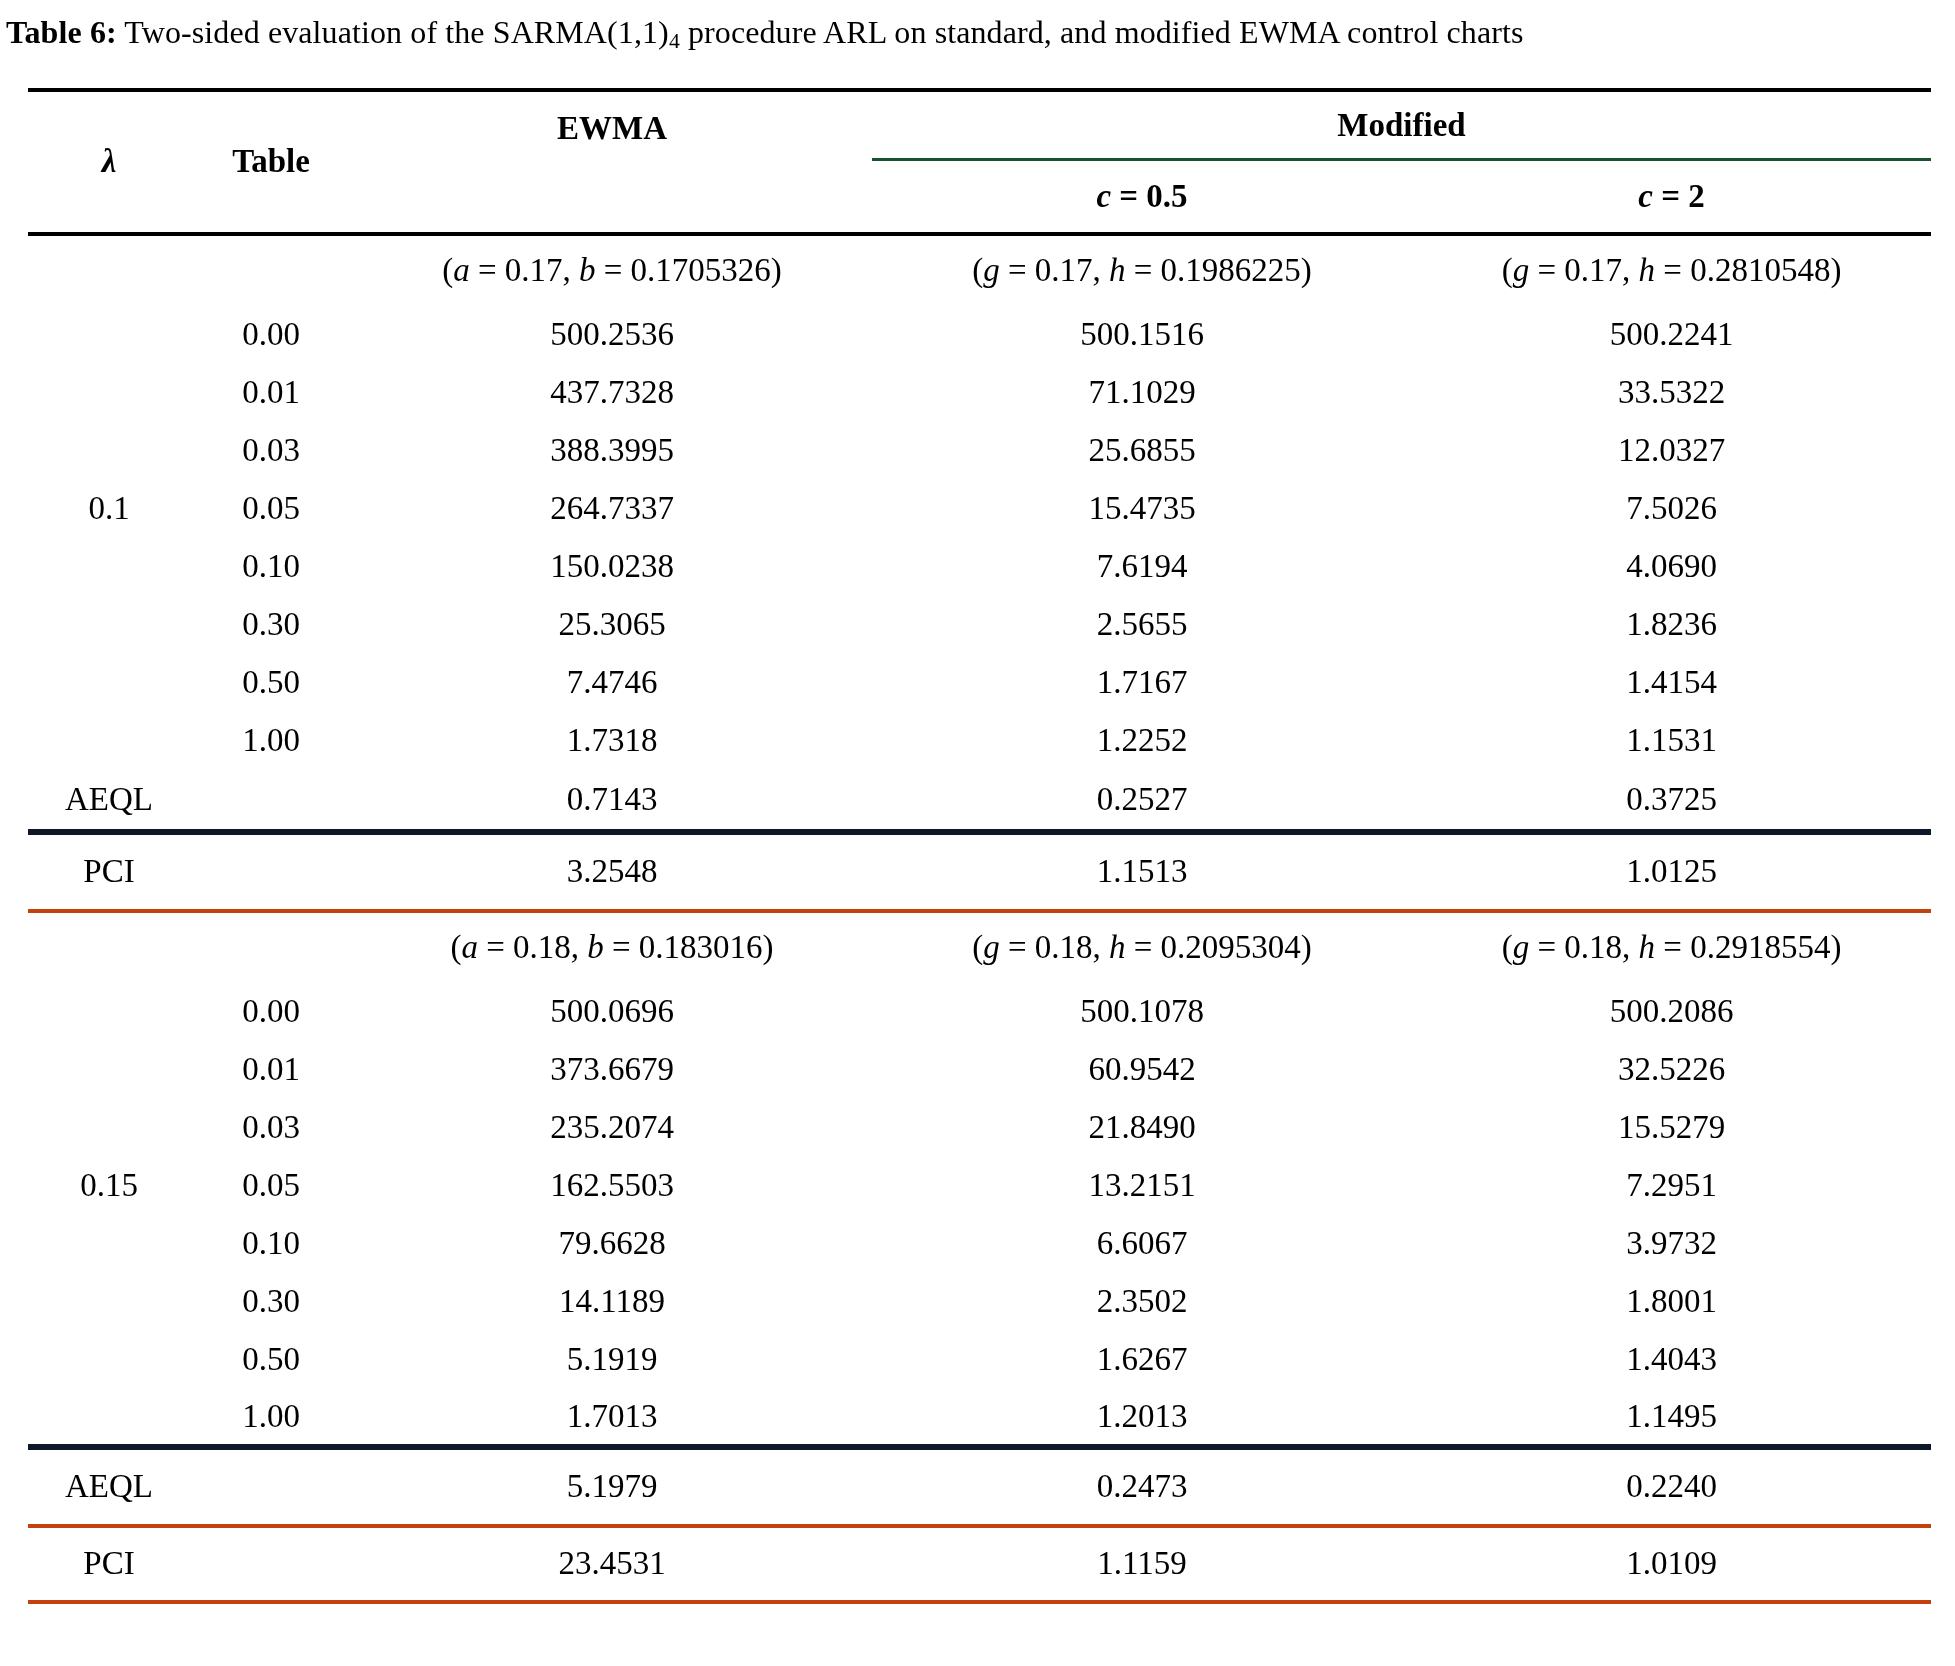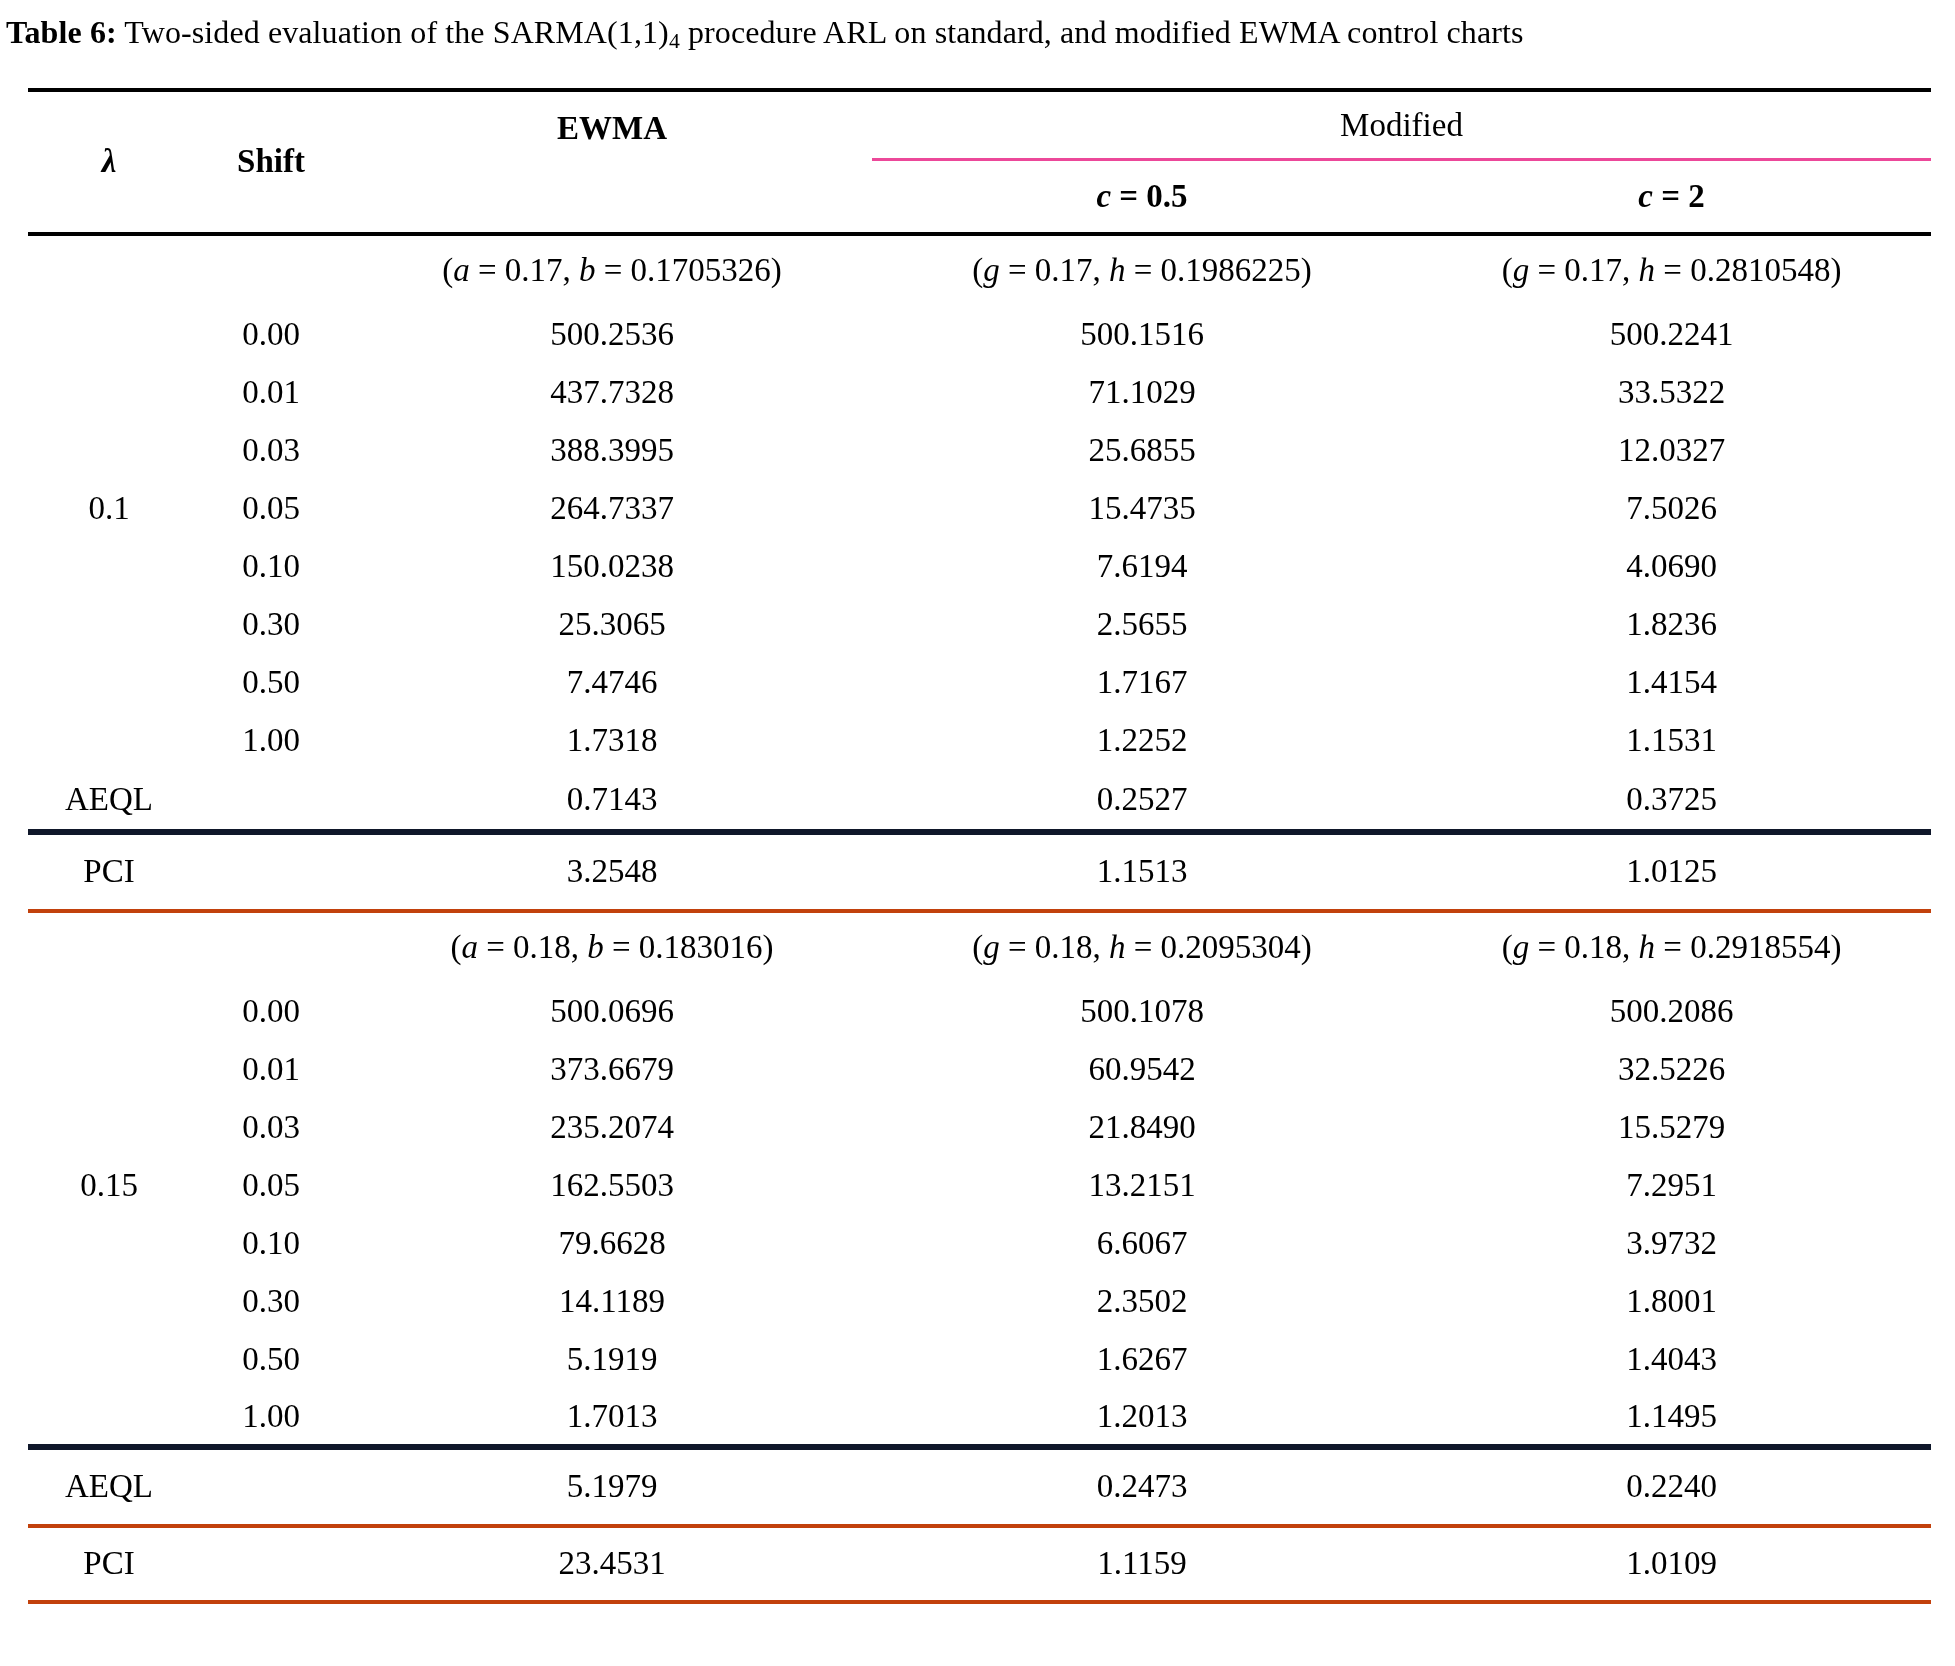--- a/index.html
+++ b/index.html
@@ -22,21 +22,21 @@
     font-size:33px;
   }
   th, td {
     font-weight:normal; text-align:center; vertical-align:middle;
     padding:0; overflow:visible; white-space:nowrap;
   }
   thead { border-bottom:4px solid #000; }
   tr.hrow1 { height:70px; }
   tr.hrow2 { height:74px; }
   th.h-ewma { vertical-align:top; padding-top:18px; }
-  th.h-modified { border-bottom:3px solid #ec4899; }
+  th.h-modified { border-bottom:3px solid #14532d;font-weight:bold; }
   tbody.block { border-bottom:6px solid #0f172a; }
   tr.param-row { height:72px; }
   tr.data-row { height:58px; }
   tr.aeql-inline { height:62px; }
   tbody.metric { border-bottom:4px solid #c2410c; }
   tbody.metric tr { height:79px; }
   tbody.metric-last tr { height:76px; }
   .seg-b { font-weight:bold; }
   .seg-i { font-style:italic; }
   .seg-sub { font-size:0.68em; vertical-align:-0.22em; }
@@ -52,21 +52,21 @@
   <colgroup>
     <col style="width:162px">
       <col style="width:162px">
       <col style="width:520px">
       <col style="width:540px">
       <col style="width:519px">
   </colgroup>
   <thead>
     <tr class="hrow1">
       <th rowspan="2"><span class="seg-b seg-i">λ</span></th>
-      <th rowspan="2"><span class="seg-b">Shift</span></th>
+      <th rowspan="2"><span class="seg-b">Table</span></th>
       <th rowspan="2" class="h-ewma"><span class="seg-b">EWMA</span></th>
       <th colspan="2" class="h-modified"><span>Modified</span></th>
     </tr>
     <tr class="hrow2">
       <th><span class="seg-b seg-i">c</span><span class="seg-b"> = 0.5</span></th>
       <th><span class="seg-b seg-i">c</span><span class="seg-b"> = 2</span></th>
     </tr>
   </thead>
 
   <tbody class="block">

